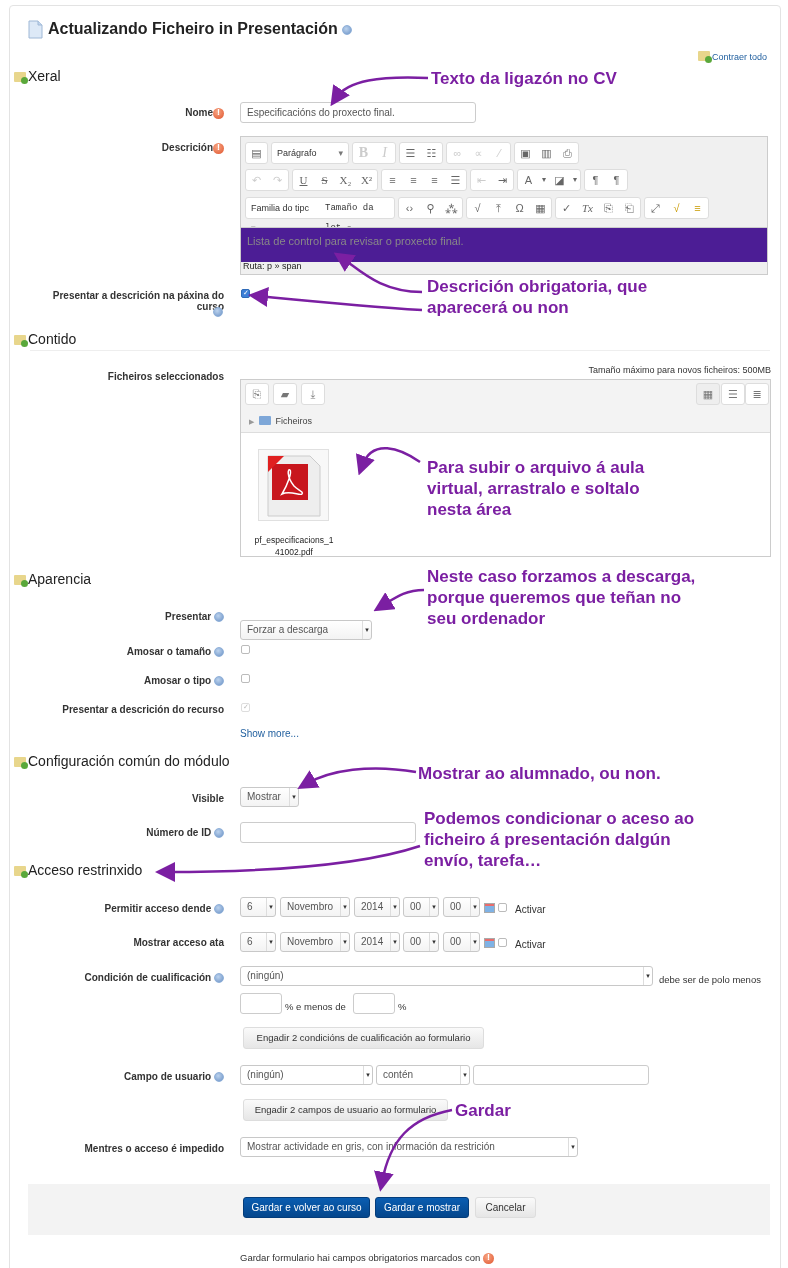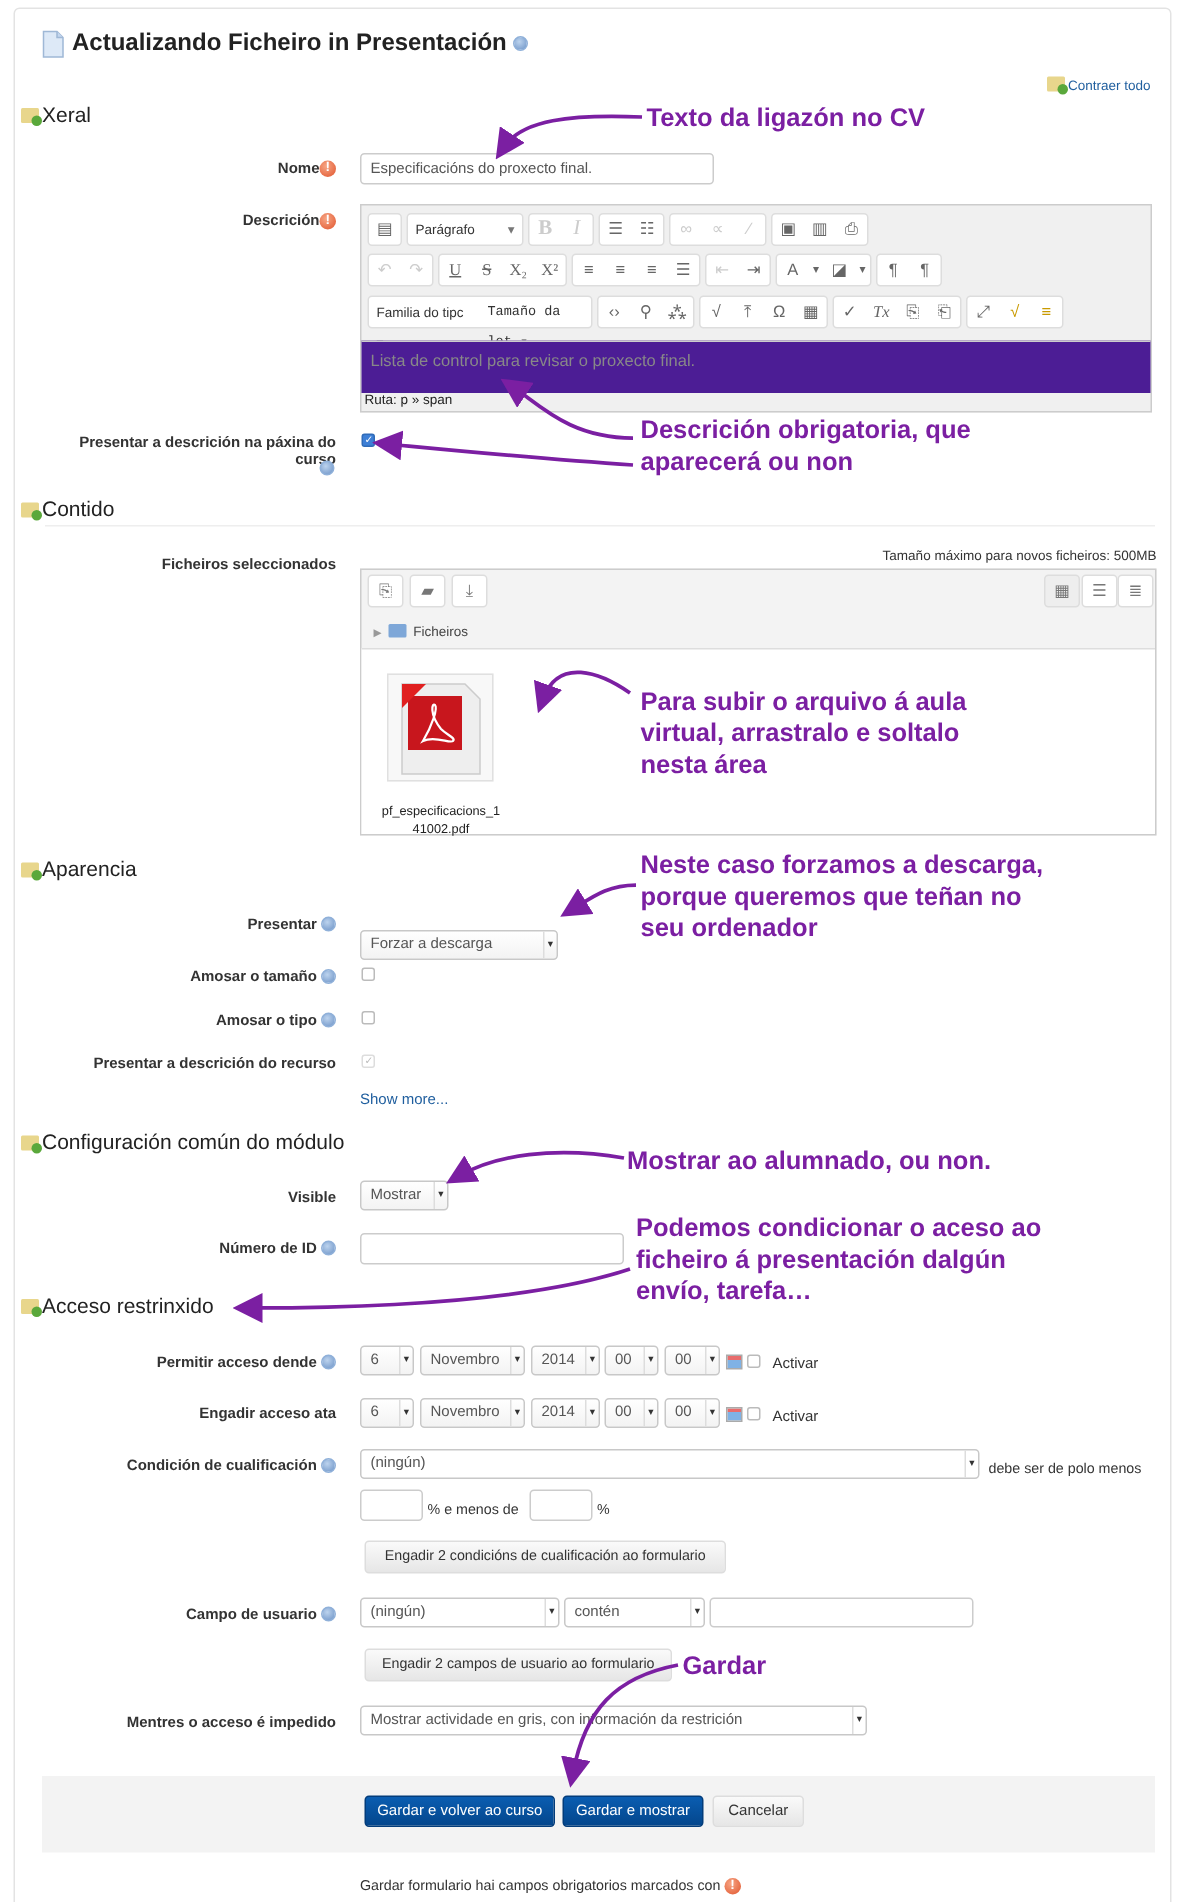--- a/index.html
+++ b/index.html
@@ -277,21 +277,21 @@
 <div class="abs select" style="left:240px; top:897px; width:36px; height:20px;"><span>6</span><span class="arr">▾</span></div>
 <div class="abs select" style="left:280px; top:897px; width:70px; height:20px;"><span>Novembro</span><span class="arr">▾</span></div>
 <div class="abs select" style="left:354px; top:897px; width:46px; height:20px;"><span>2014</span><span class="arr">▾</span></div>
 <div class="abs select" style="left:403px; top:897px; width:36px; height:20px;"><span>00</span><span class="arr">▾</span></div>
 <div class="abs select" style="left:443px; top:897px; width:37px; height:20px;"><span>00</span><span class="arr">▾</span></div>
 <div class="abs" style="left:484px; top:903px; width:11px; height:10px; background:linear-gradient(#e86c6c 30%, #7fb2e5 30%); border:1px solid #aaa;"></div>
 <div class="abs cb" style="left:498px; top:903px;"></div>
 <div class="abs" style="left:515px; top:904px; font-size:10px;"><span>Activar</span></div>
 
 <div class="abs lbl" style="left:24px; top:937px;">
-  <span>Engadir acceso ata</span>
+  <span>Mostrar acceso ata</span>
 </div>
 <div class="abs select" style="left:240px; top:932px; width:36px; height:20px;"><span>6</span><span class="arr">▾</span></div>
 <div class="abs select" style="left:280px; top:932px; width:70px; height:20px;"><span>Novembro</span><span class="arr">▾</span></div>
 <div class="abs select" style="left:354px; top:932px; width:46px; height:20px;"><span>2014</span><span class="arr">▾</span></div>
 <div class="abs select" style="left:403px; top:932px; width:36px; height:20px;"><span>00</span><span class="arr">▾</span></div>
 <div class="abs select" style="left:443px; top:932px; width:37px; height:20px;"><span>00</span><span class="arr">▾</span></div>
 <div class="abs" style="left:484px; top:938px; width:11px; height:10px; background:linear-gradient(#e86c6c 30%, #7fb2e5 30%); border:1px solid #aaa;"></div>
 <div class="abs cb" style="left:498px; top:938px;"></div>
 <div class="abs" style="left:515px; top:939px; font-size:10px;"><span>Activar</span></div>
 

